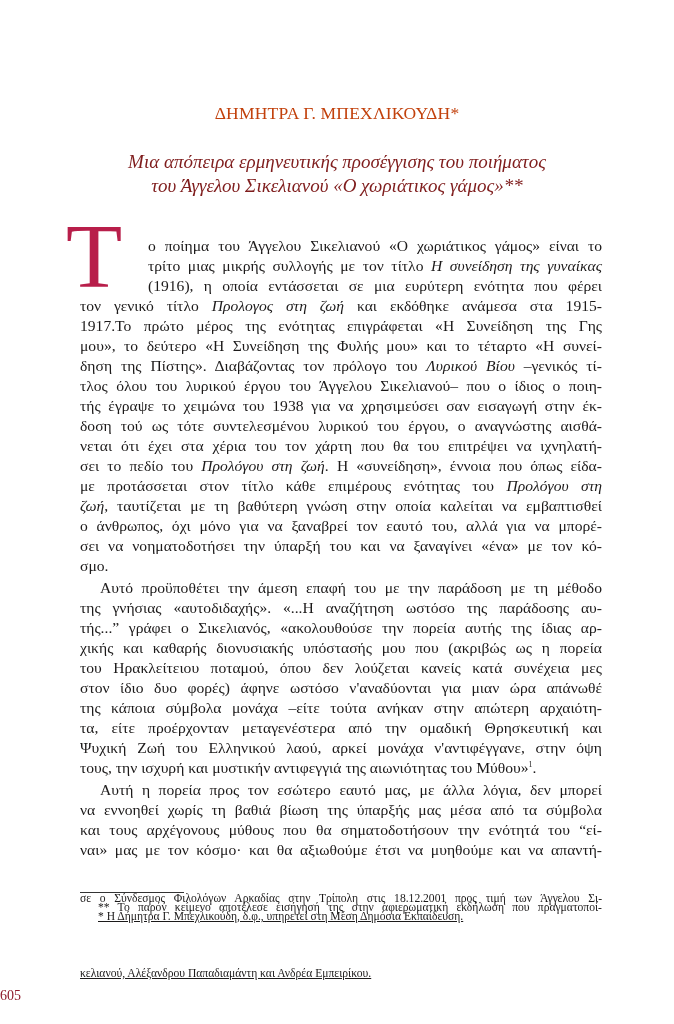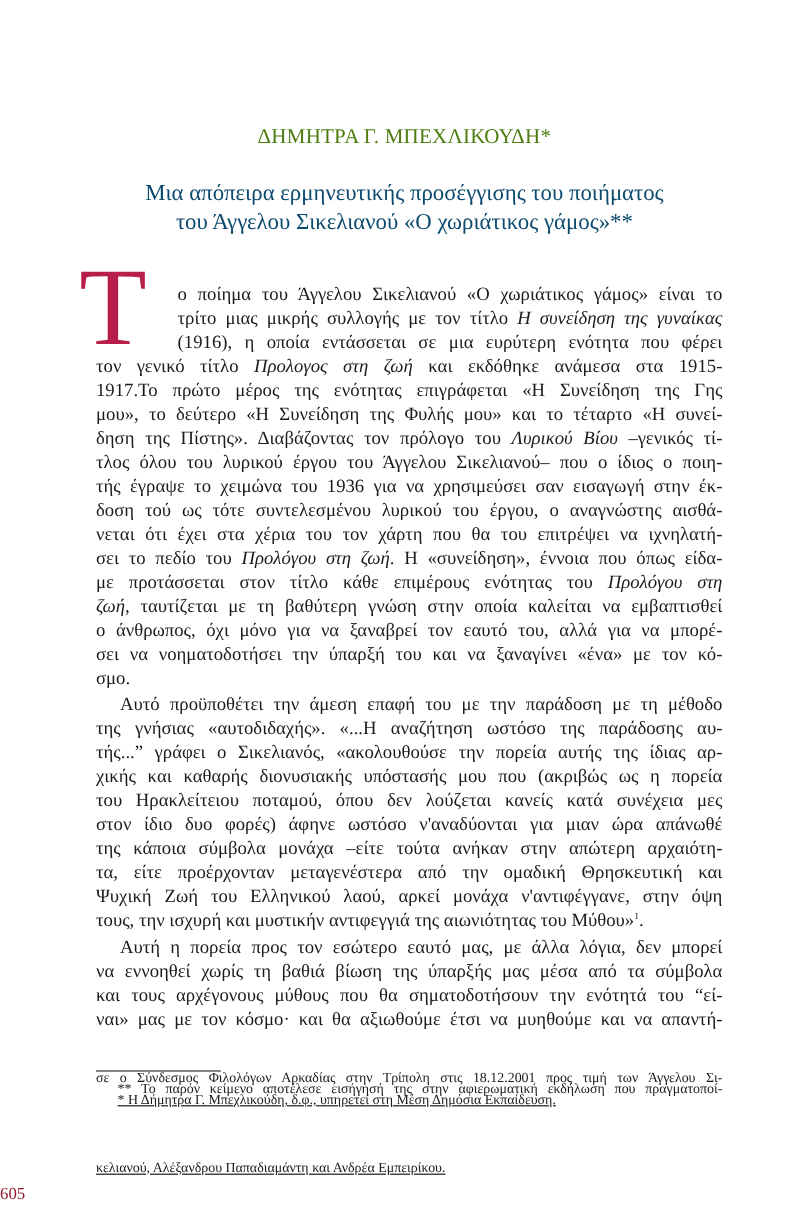--- a/index.html
+++ b/index.html
@@ -2,25 +2,25 @@
 <html><head>
 <meta charset="utf-8">
 <style>
   html, body { margin: 0; padding: 0; }
   body {
     width: 674px; height: 1024px; background: #ffffff; position: relative; overflow: hidden;
     font-family: "Liberation Serif", "DejaVu Serif", serif; color: #1c1a1a;
   }
   .author {
     position: absolute; top: 103px; left: 0; width: 674px; text-align: center;
-    color: #4d7c0f; font-size: 17.5px; letter-spacing: 0.2px;
+    color: #c2410c; font-size: 17.5px; letter-spacing: 0.2px;
   }
   .title {
     position: absolute; top: 150px; left: 0; width: 674px; text-align: center;
-    color: #0c4a6e; font-size: 19px; line-height: 24px;
+    color: #7f1d1d; font-size: 19px; line-height: 24px; font-style: italic;
   }
   .body-line {
     position: absolute; left: 80px; width: 522px; font-size: 15.6px; line-height: 20px;
     white-space: nowrap; text-align: justify; text-align-last: justify; margin-top: 14px;
   }
   .body-line.indent-drop { left: 148px; width: 454px; }
   .body-line.last { text-align-last: left; }
   .body-line.para { text-indent: 20px; }
   .dropcap {
     position: absolute; left: 66px; top: 210px; font-size: 92px; line-height: 92px;
@@ -53,21 +53,21 @@
 
 <div>
   <div class="body-line indent-drop" style="top:222px">ο ποίημα του Άγγελου Σικελιανού «Ο χωριάτικος γάμος» είναι το</div>
   <div class="body-line indent-drop" style="top:242px"><span>τρίτο μιας μικρής συλλογής με τον τίτλο </span><i>Η συνείδηση της γυναίκας</i></div>
   <div class="body-line indent-drop" style="top:262px">(1916), η οποία εντάσσεται σε μια ευρύτερη ενότητα που φέρει</div>
   <div class="body-line" style="top:282px"><span>τον γενικό τίτλο </span><i>Προλογος στη ζωή</i><span> και εκδόθηκε ανάμεσα στα 1915-</span></div>
   <div class="body-line" style="top:302px">1917.Το πρώτο μέρος της ενότητας επιγράφεται «Η Συνείδηση της Γης</div>
   <div class="body-line" style="top:322px">μου», το δεύτερο «Η Συνείδηση της Φυλής μου» και το τέταρτο «Η συνεί-</div>
   <div class="body-line" style="top:342px"><span>δηση της Πίστης». Διαβάζοντας τον πρόλογο του </span><i>Λυρικού Βίου</i><span> –γενικός τί-</span></div>
   <div class="body-line" style="top:362px">τλος όλου του λυρικού έργου του Άγγελου Σικελιανού– που ο ίδιος ο ποιη-</div>
-  <div class="body-line" style="top:382px">τής έγραψε το χειμώνα του 1936 για να χρησιμεύσει σαν εισαγωγή στην έκ-</div>
+  <div class="body-line" style="top:382px">τής έγραψε το χειμώνα του 1938 για να χρησιμεύσει σαν εισαγωγή στην έκ-</div>
   <div class="body-line" style="top:402px">δοση τού ως τότε συντελεσμένου λυρικού του έργου, ο αναγνώστης αισθά-</div>
   <div class="body-line" style="top:422px">νεται ότι έχει στα χέρια του τον χάρτη που θα του επιτρέψει να ιχνηλατή-</div>
   <div class="body-line" style="top:442px"><span>σει το πεδίο του </span><i>Προλόγου στη ζωή</i><span>. Η «συνείδηση», έννοια που όπως είδα-</span></div>
   <div class="body-line" style="top:462px"><span>με προτάσσεται στον τίτλο κάθε επιμέρους ενότητας του </span><i>Προλόγου στη</i></div>
   <div class="body-line" style="top:482px"><i>ζωή</i><span>, ταυτίζεται με τη βαθύτερη γνώση στην οποία καλείται να εμβαπτισθεί</span></div>
   <div class="body-line" style="top:502px">ο άνθρωπος, όχι μόνο για να ξαναβρεί τον εαυτό του, αλλά για να μπορέ-</div>
   <div class="body-line" style="top:522px">σει να νοηματοδοτήσει την ύπαρξή του και να ξαναγίνει «ένα» με τον κό-</div>
   <div class="body-line last" style="top:542px">σμο.</div>
 
   <div class="body-line para" style="top:564px">Αυτό προϋποθέτει την άμεση επαφή του με την παράδοση με τη μέθοδο</div>

